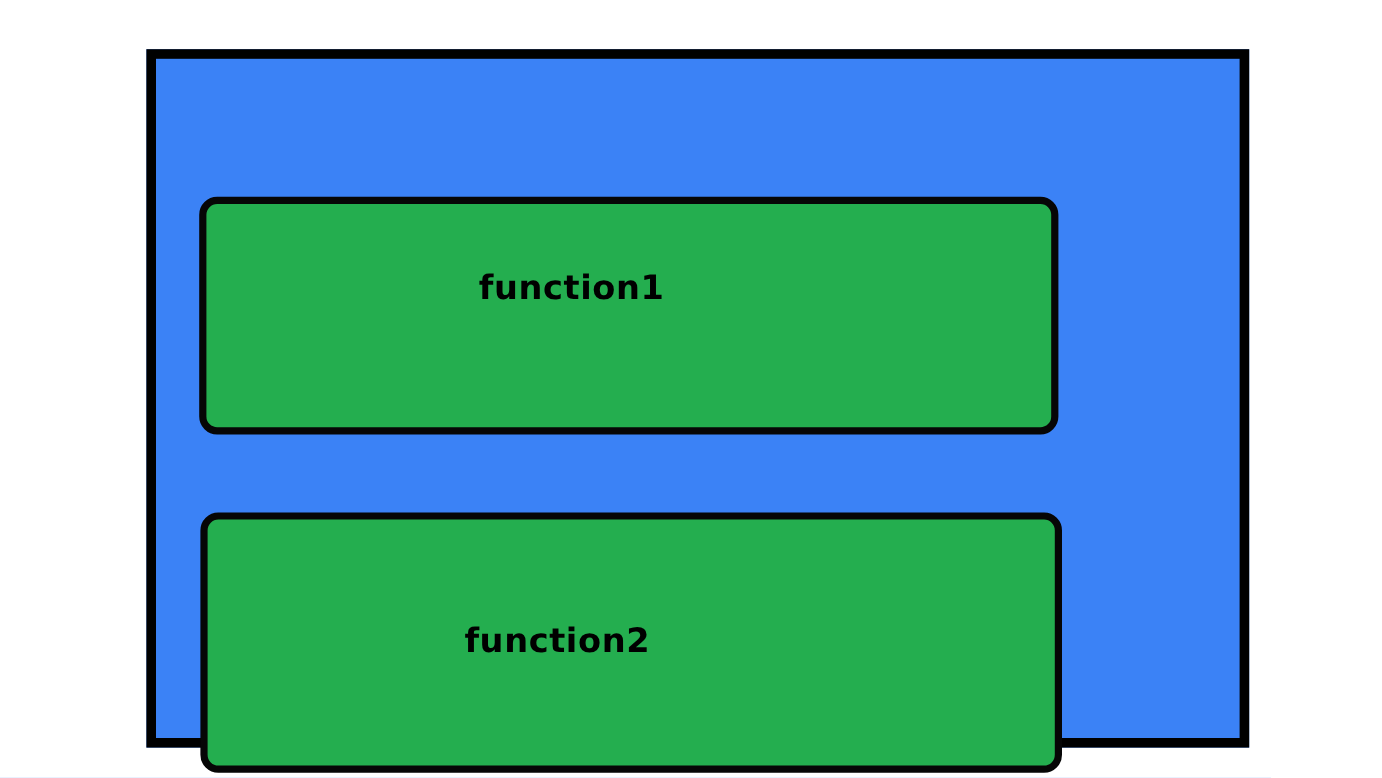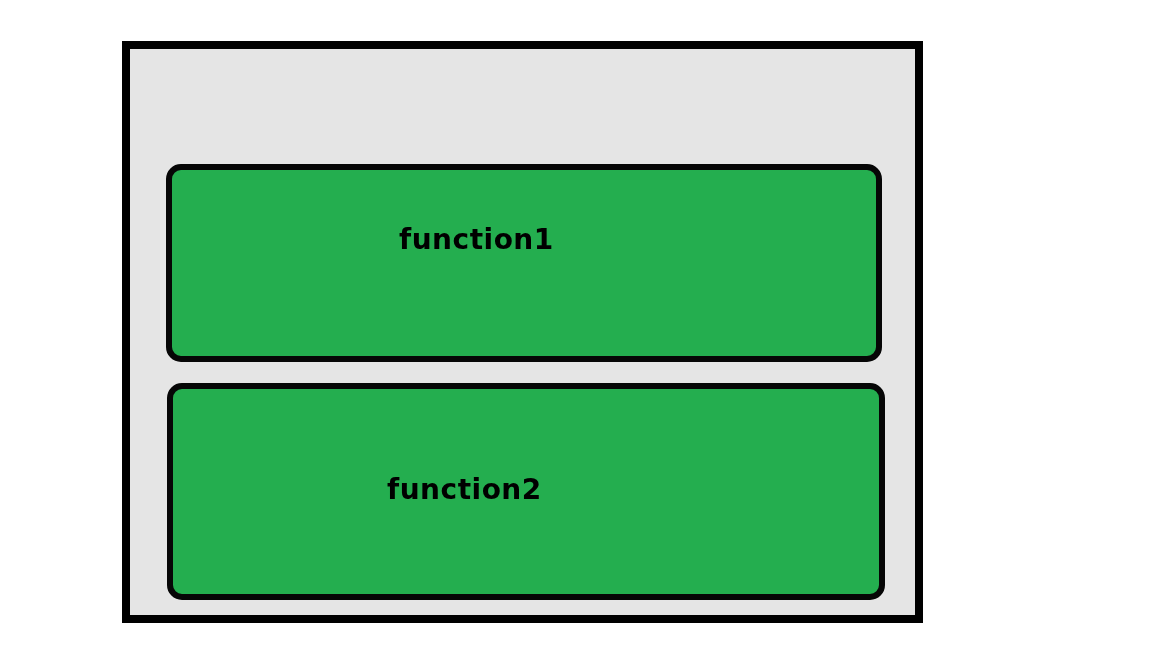--- a/index.html
+++ b/index.html
@@ -14,25 +14,25 @@
   .canvas {
     position: relative;
     width: 1152px;
     height: 648px;
     background: #ffffff;
   }
   .outer-container {
     position: absolute;
     left: 122px;
     top: 41px;
-    width: 801px;
+    width: 919px;
     height: 582px;
     border: 8px solid #000000;
     box-sizing: border-box;
-    background: #e5e5e5;
+    background: #3b82f6;
   }
   .func-box {
     position: absolute;
     box-sizing: border-box;
     border: 6px solid #060606;
     border-radius: 15px;
   }
   .func-box.box1 {
     left: 36px;
     top: 115px;
@@ -63,17 +63,17 @@
   }
 </style>
 </head>
 <body>
 
 <div class="canvas">
   <div class="outer-container">
     <div class="func-box box1" style="background-color: rgb(36, 174, 79);">
       <span class="func-label">function1</span>
     </div>
-    <div class="func-box box2" style="background-color: rgb(36, 174, 79);">
+    <div class="func-box box2" style="background-color: rgb(36, 174, 79); margin-top: 44px;">
       <span class="func-label">function2</span>
     </div>
   </div>
 </div>
 
 </body></html>

